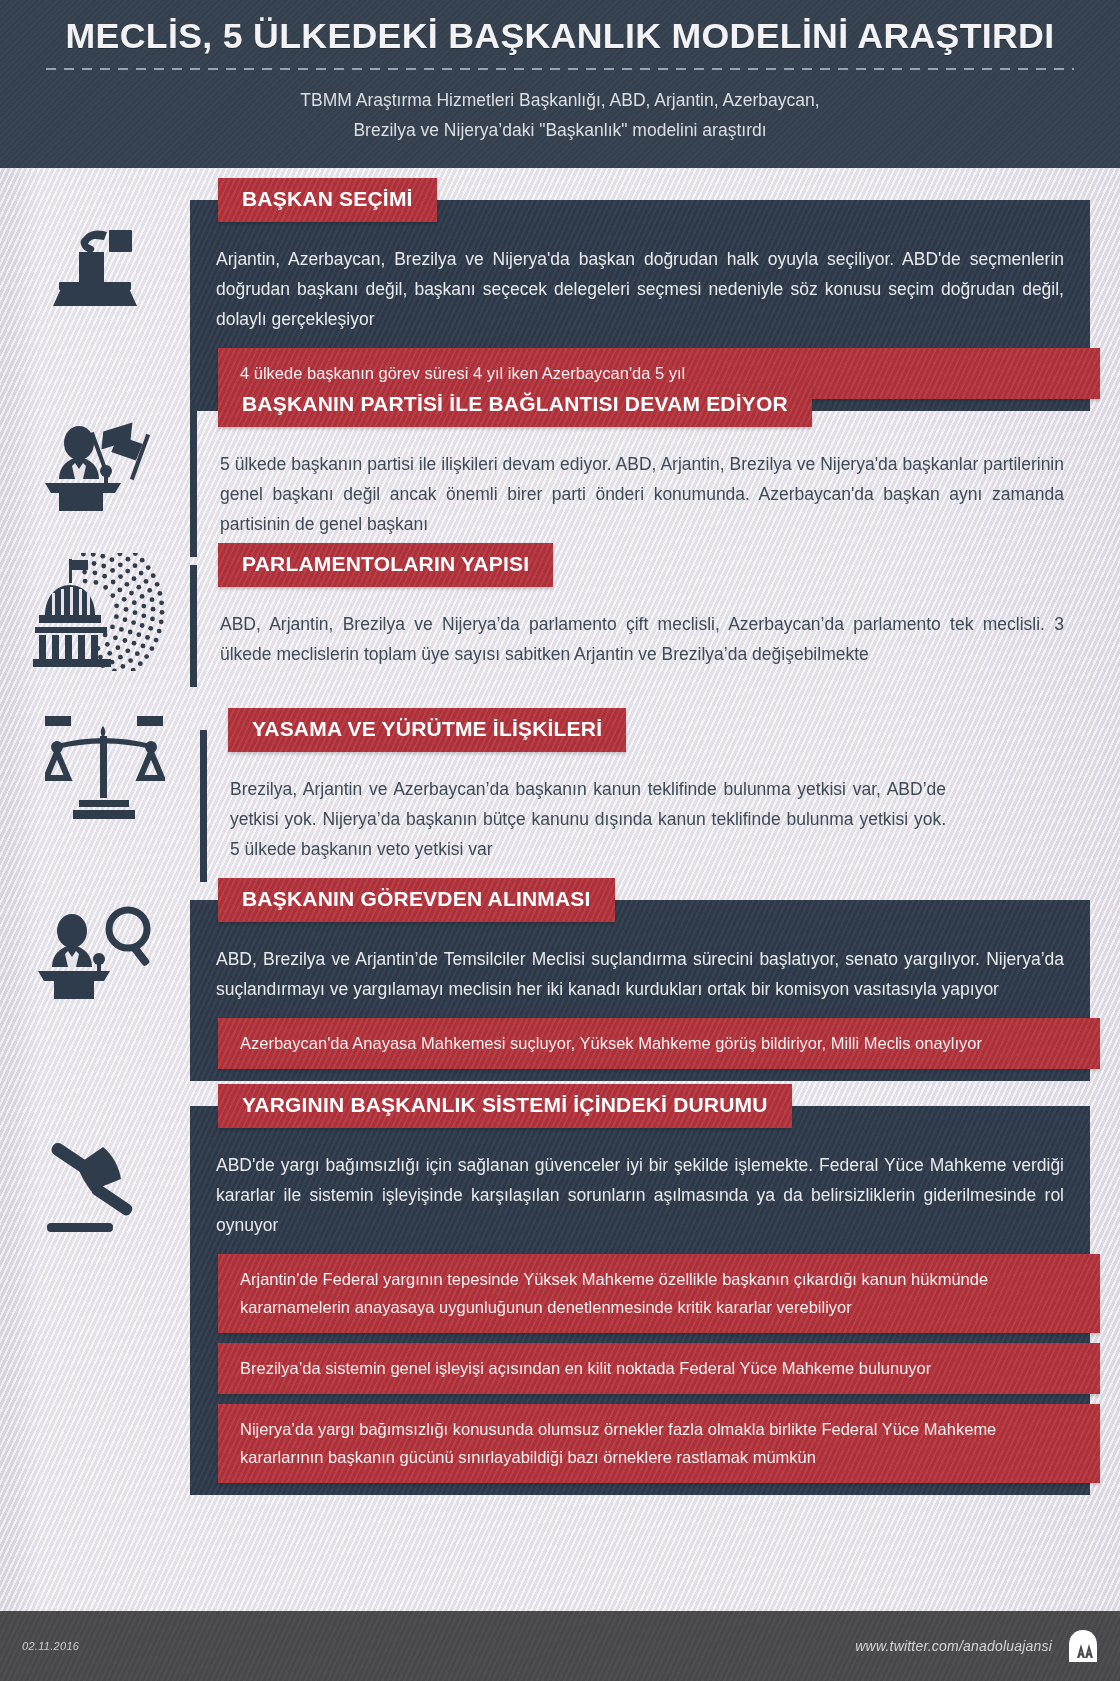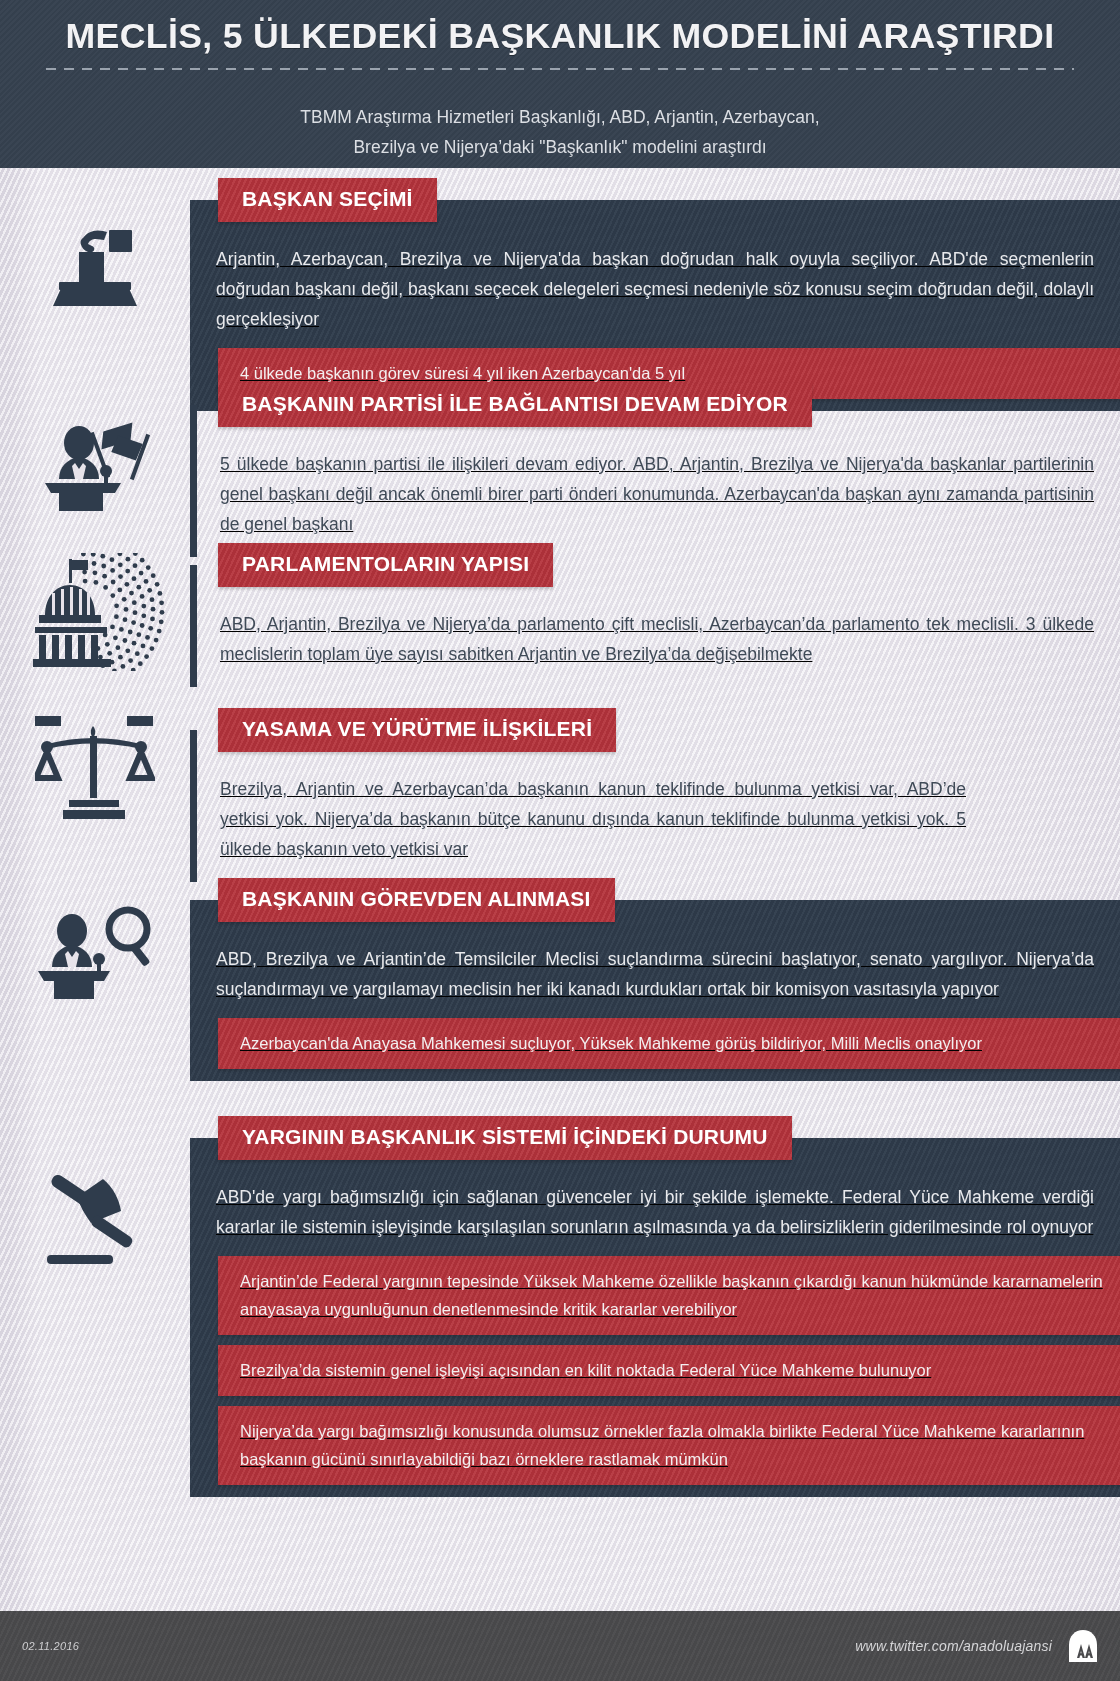--- a/index.html
+++ b/index.html
@@ -35,21 +35,21 @@
   .dashrule{
     margin:10px 46px 0 46px;
     height:2px;
     background-image:repeating-linear-gradient(to right,#9aa3ae 0 10px,transparent 10px 18px);
   }
   .subtitle{
     text-align:center;
     color:#dcdfe4;
     font-size:17.5px;
     line-height:30px;
-    margin-top:32px;
+    margin-top:15px;
     font-weight:normal;
   }
 
   
   .sheet{
     position:relative;
     width:1120px;
     height:1443px;
     background:#e7e3ea;
     background-image:
@@ -58,21 +58,21 @@
   }
   .sections{position:absolute;left:0;top:0;width:1120px;}
 
   .section{position:relative;width:1120px;}
   .icon-col{
     position:absolute;left:0;top:0;width:190px;
     display:flex;align-items:flex-start;justify-content:center;
   }
   .icon-col svg{display:block;}
 
-  .content{margin-left:190px;position:relative;text-decoration:underline;}
+  .content{margin-left:190px;margin-right:30px;position:relative;}
 
   
   .card-dark{
     background:#2f3c4c;
     background-image:repeating-linear-gradient(115deg,rgba(255,255,255,.035) 0 2px,rgba(0,0,0,.05) 2px 5px);
     position:relative;
     padding:0 0 0 0;
   }
   .card-light{position:relative;}
   .card-light::before{
@@ -319,21 +319,21 @@
       </g>
     </svg>
           </div>
           <div class="content">
             <div style="position: relative; z-index: 3; margin-left: 28px;"><div class="head-band">PARLAMENTOLARIN YAPISI</div></div>
             <div class="card-light" style="margin-top: -22px; padding-top: 44px; padding-bottom: 18px; padding-left: 0px;">
               <div class="body-text body-text-dark" style="padding-left: 30px;">ABD, Arjantin, Brezilya ve Nijerya’da parlamento çift meclisli, Azerbaycan’da parlamento tek meclisli. 3 ülkede meclislerin toplam üye sayısı sabitken Arjantin ve Brezilya’da değişebilmekte</div>
             </div>
           </div>
         </div>
-        <div class="section" style="position: absolute; left: 0px; top: 540px; width: 992px;">
+        <div class="section" style="position: absolute; left: 10px; top: 540px; width: 992px;">
           <div class="icon-col" style="top: 8px;">
             <svg width="120" height="112" viewBox="0 0 120 112">
       <g fill="#2f3c4c">
         <path d="M58 10 c3 4 3 8 0 12 c-3 -4 -3 -8 0 -12 z"></path>
         <rect x="55" y="20" width="7" height="62"></rect>
         <path d="M12 28 q46 -12 94 0 l0 5 q-47 -11 -94 0 z"></path>
         <circle cx="12" cy="31" r="6"></circle>
                 <circle cx="106" cy="31" r="6"></circle>
         <path d="M12 34 l-11 26 h22 z" opacity="0"></path>
         <path d="M1 62 h22 l-11 -26 z" fill="none" stroke="#2f3c4c" stroke-width="6"></path>
@@ -369,21 +369,21 @@
     </svg>
           </div>
           <div class="content">
             <div style="position: relative; z-index: 3; margin-left: 28px;"><div class="head-band">BAŞKANIN GÖREVDEN ALINMASI</div></div>
             <div class="card-dark" style="margin-top: -22px; padding-top: 44px; padding-bottom: 18px;">
               <div class="body-text">ABD, Brezilya ve Arjantin’de Temsilciler Meclisi suçlandırma sürecini başlatıyor, senato yargılıyor. Nijerya’da suçlandırmayı ve yargılamayı meclisin her iki kanadı kurdukları ortak bir komisyon vasıtasıyla yapıyor</div>
               <div class="red-strip" style="margin: 14px -10px -6px 28px; position: relative; z-index: 2;">Azerbaycan'da Anayasa Mahkemesi suçluyor, Yüksek Mahkeme görüş bildiriyor, Milli Meclis onaylıyor</div>
             </div>
           </div>
         </div>
-        <div class="section" style="position: absolute; left: 0px; top: 948px; width: 1120px;">
+        <div class="section" style="position: absolute; left: 0px; top: 916px; width: 1120px;">
           <div class="icon-col" style="top: 55px;">
             <svg width="128" height="100" viewBox="0 0 128 100">
       <g fill="#2f3c4c">
         <rect x="18" y="14" width="48" height="13" rx="6" transform="rotate(34 42 20)"></rect>
         <path d="M46 26 l26 -18 c10 8 16 20 18 32 l-30 12 c-6 -8 -11 -17 -14 -26 z"></path>
         <rect x="58" y="54" width="46" height="12" rx="5" transform="rotate(34 80 60)"></rect>
         <rect x="16" y="84" width="66" height="9" rx="4"></rect>
       </g>
     </svg>
           </div>

